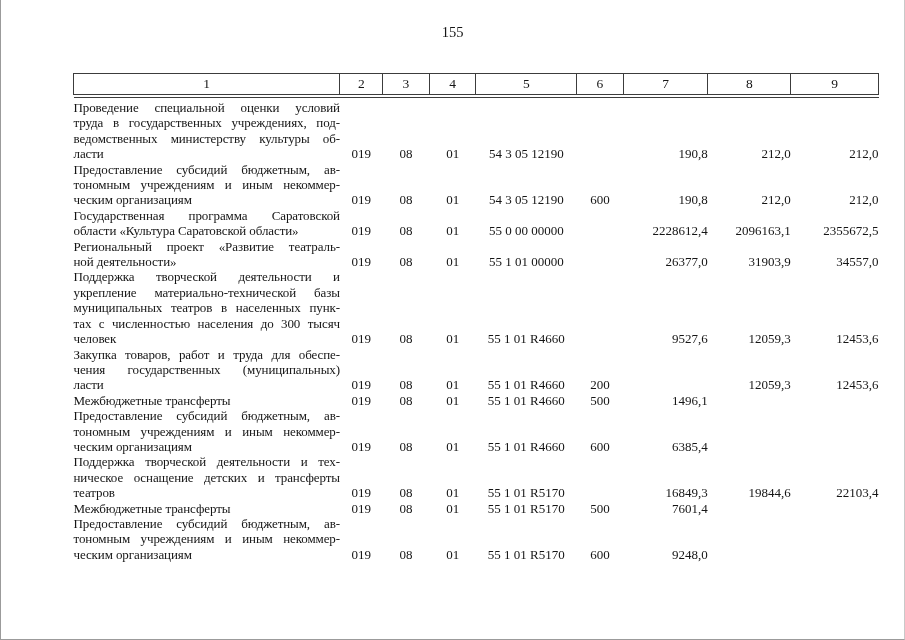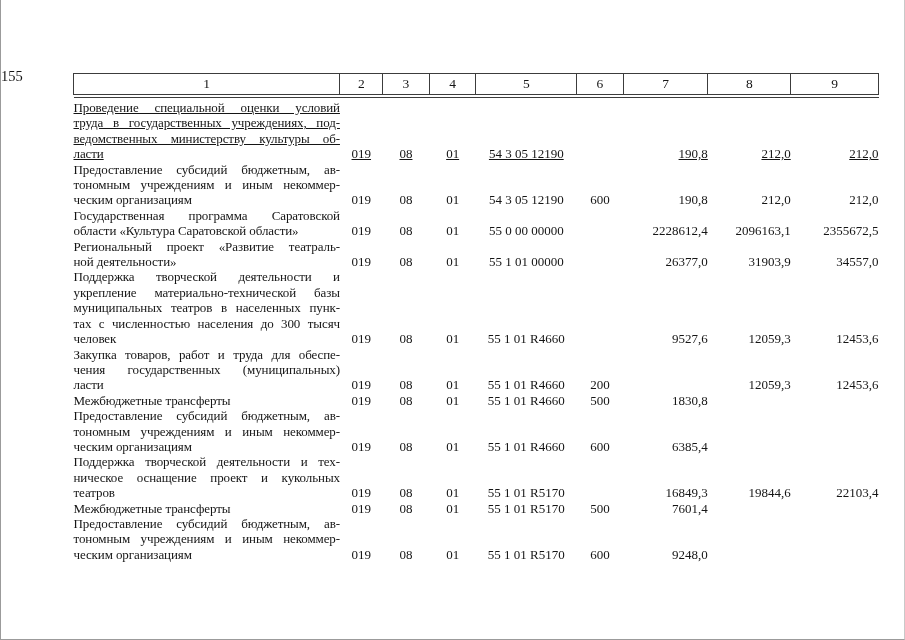--- a/index.html
+++ b/index.html
@@ -18,24 +18,23 @@
     border-left: 1px solid #9b9b9b;
     border-right: 1px solid #c9c9c9;
     border-bottom: 1px solid #9b9b9b;
     overflow: hidden;
   }
   .page-number {
     position: absolute;
     top: 24px;
     left: 0;
     width: 100%;
-    text-align: left;
+    text-align: center;
     font-size: 14.5px;
     line-height: 16px;
-    margin-top: 44px;
   }
   table.budget {
     position: absolute;
     left: 72px;
     top: 73px;
     width: 806px;
     border-collapse: collapse;
     table-layout: fixed;
   }
   col.w1 { width: 33.1%; }
@@ -60,21 +59,21 @@
     padding: 0;
     height: 2px;
     border-bottom: 1px solid #3c3c3c;
   }
   tbody.data td {
     font-size: 13px;
     line-height: 15.4px;
     padding: 0;
     vertical-align: bottom;
   }
-  tbody.data tr:first-child td { padding-top: 2px; text-decoration: underline; }
+  tbody.data tr:first-child td { padding-top: 2px; }
   td.c-desc {
     padding-left: 4px;
     padding-right: 1px;
     letter-spacing: -0.1px;
   }
   td.c-desc .line {
     white-space: nowrap;
     text-align: justify;
     text-align-last: justify;
   }
@@ -215,21 +214,21 @@
     </tr>
         <tr class="body-row">
       <td class="c-desc">
             <div class="line">Межбюджетные трансферты</div>
           </td>
       <td class="c-center">019</td>
       <td class="c-center">08</td>
       <td class="c-center">01</td>
       <td class="c-center">55 1 01 R4660</td>
       <td class="c-center">500</td>
-      <td class="c-num">1830,8</td>
+      <td class="c-num">1496,1</td>
       <td class="c-num"></td>
       <td class="c-num"></td>
     </tr>
         <tr class="body-row">
       <td class="c-desc">
             <div class="line">Предоставление субсидий бюджетным, ав-</div>
             <div class="line">тономным учреждениям и иным некоммер-</div>
             <div class="line">ческим организациям</div>
           </td>
       <td class="c-center">019</td>
@@ -237,21 +236,21 @@
       <td class="c-center">01</td>
       <td class="c-center">55 1 01 R4660</td>
       <td class="c-center">600</td>
       <td class="c-num">6385,4</td>
       <td class="c-num"></td>
       <td class="c-num"></td>
     </tr>
         <tr class="body-row">
       <td class="c-desc">
             <div class="line">Поддержка творческой деятельности и тех-</div>
-            <div class="line">ническое оснащение проект и кукольных</div>
+            <div class="line">ническое оснащение детских и трансферты</div>
             <div class="line">театров</div>
           </td>
       <td class="c-center">019</td>
       <td class="c-center">08</td>
       <td class="c-center">01</td>
       <td class="c-center">55 1 01 R5170</td>
       <td class="c-center"></td>
       <td class="c-num">16849,3</td>
       <td class="c-num">19844,6</td>
       <td class="c-num">22103,4</td>

